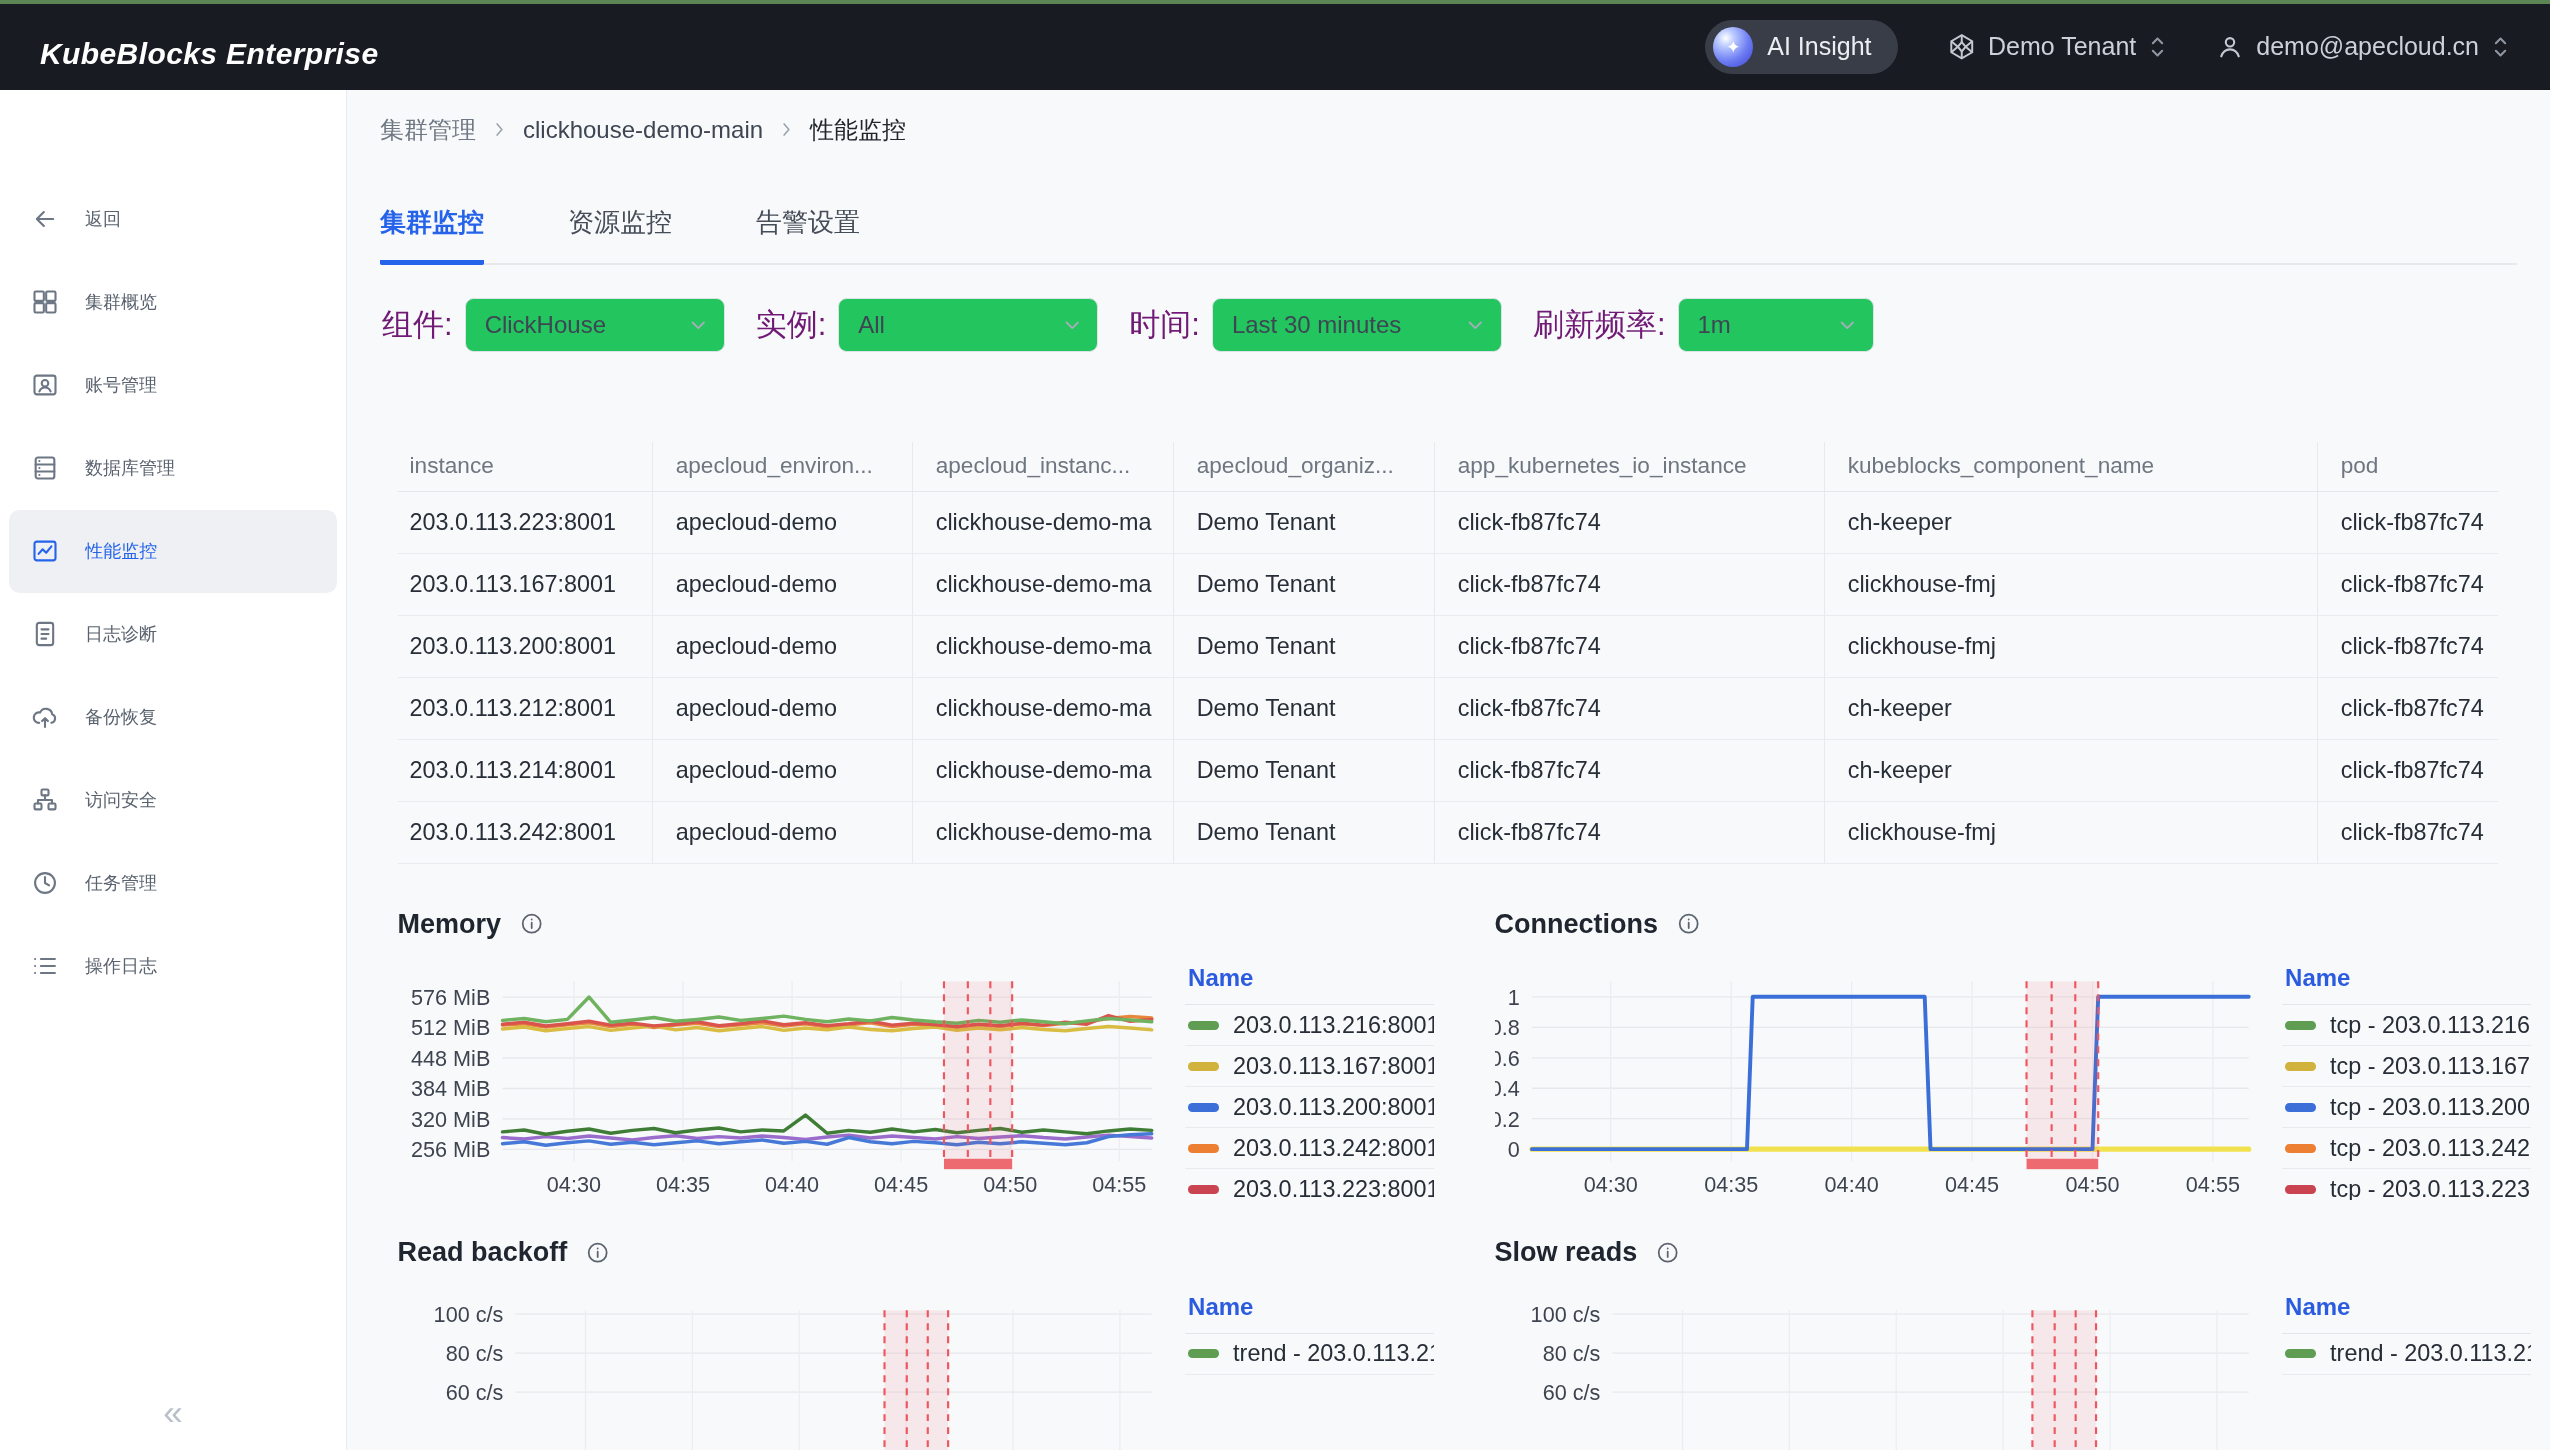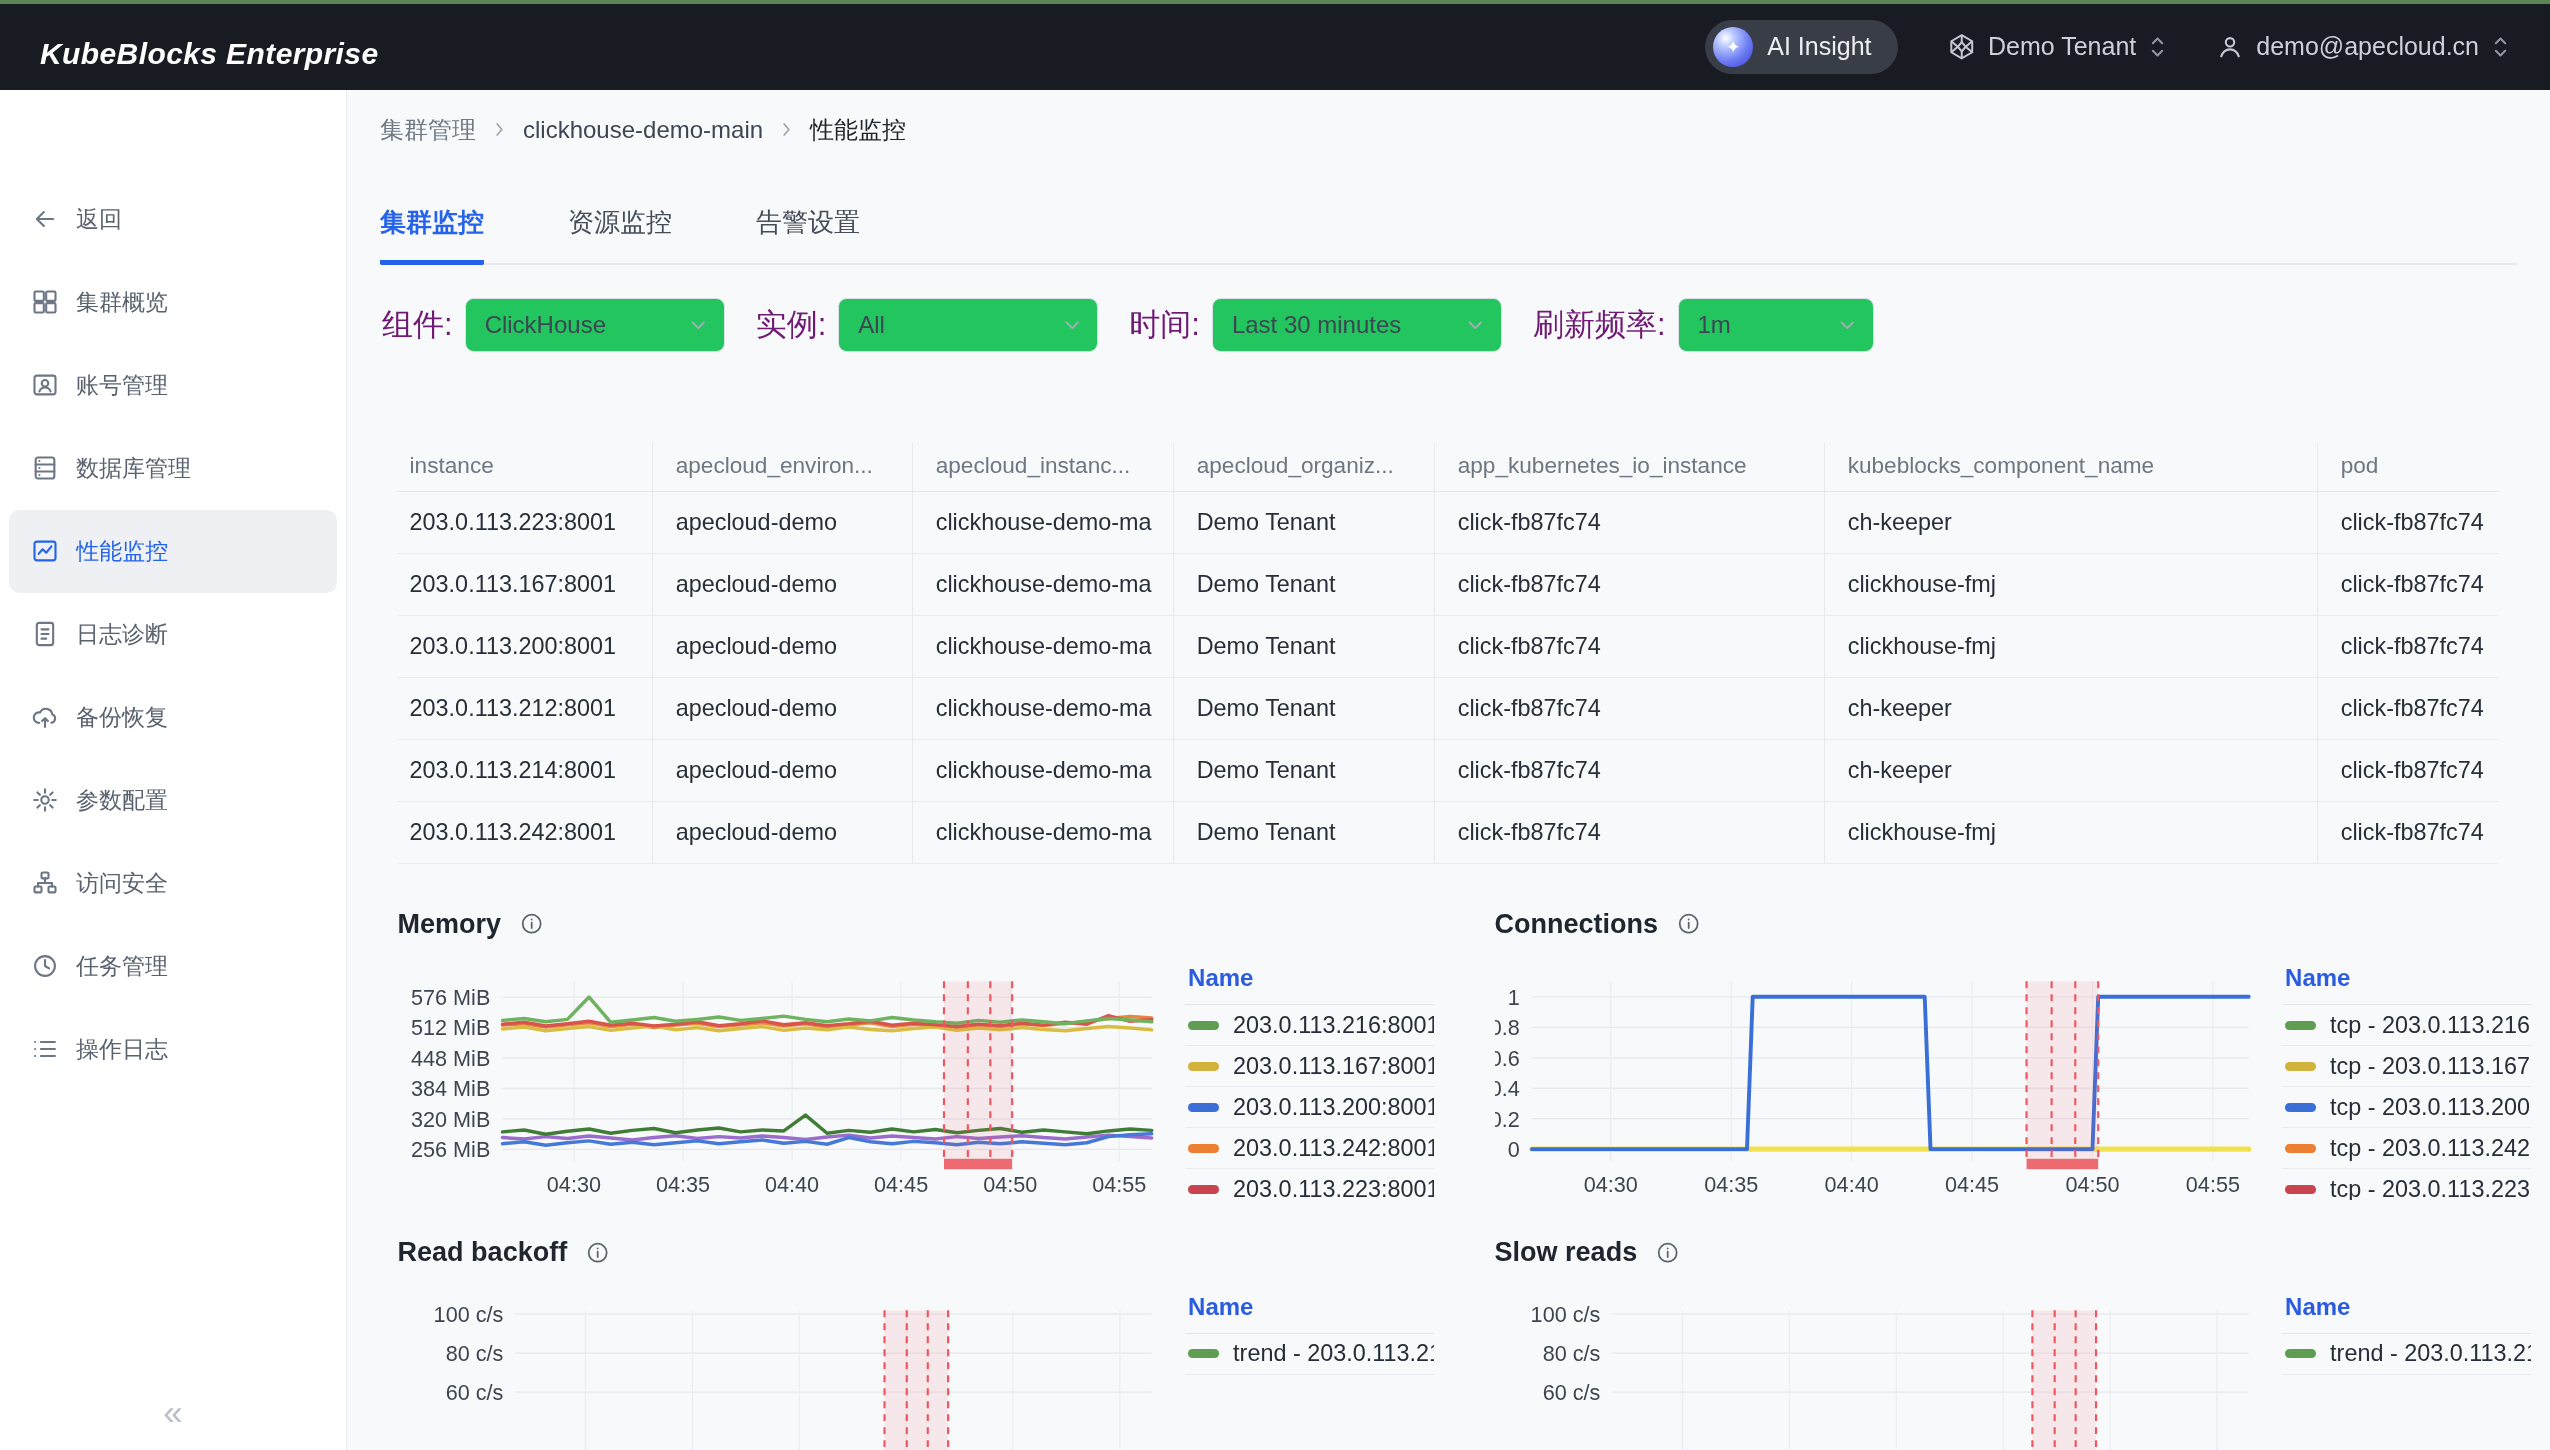--- a/index.html
+++ b/index.html
@@ -15,22 +15,22 @@
     font-family:inherit;}
   .ai-orb{width:40px;height:40px;border-radius:50%;position:relative;
     background:radial-gradient(circle at 32% 28%,#ffffff 0%,#b9c9ff 22%,#6d7df2 58%,#3a3fd4 100%);
     color:#fff;font-size:17.3px;line-height:40px;text-align:center;}
   .hitem{display:flex;align-items:center;gap:12px;color:#ccd1d9;font-size:25px;cursor:pointer;}
   .hicon{display:flex;align-items:center;color:#c3c8d1;}
   .chev2{display:flex;align-items:center;color:#8f97a3;}
   .shell{display:flex;height:1361px;}
   aside{width:347px;background:#fff;border-right:1.7px solid #eaecef;position:relative;
     padding-top:88px;flex:none;}
-  .side-item{height:83px;display:flex;align-items:center;padding-left:31px;gap:17px;
-    color:#59626e;font-size:23px;cursor:pointer;}
+  .side-item{height:83px;display:flex;align-items:center;padding-left:31px;gap:26px;
+    color:#59626e;font-size:18px;cursor:pointer;}
   .side-item .sic{display:flex;align-items:center;color:#6d7684;}
   .side-item.active{margin:0 8.7px;border-radius:10.4px;background:#eef0f4;color:#2563eb;padding-left:22.6px;}
   .side-item.active .sic{color:#2563eb;}
   .collapse{position:absolute;bottom:19px;left:50%;transform:translateX(-50%);
     font-size:35px;color:#b9c0ca;cursor:pointer;}
   main{flex:1;min-width:0;background:#f8f9fa;}
   .toparea{padding:0 33px;}
   .breadcrumb{margin-top:24px;display:flex;align-items:center;gap:14px;font-size:24px;}
   .crumb{color:#6e7784;cursor:pointer;}
   .crumb.mid{color:#3e4653;}
@@ -184,29 +184,20 @@
             <svg width="28" height="28" viewBox="0 0 24 24" fill="none" stroke="currentColor" stroke-width="1.8" stroke-linecap="round" stroke-linejoin="round">
               <path d="M7 17a4.5 4.5 0 1 1 .8-8.9 5.5 5.5 0 0 1 10.4 1.6A3.8 3.8 0 0 1 17.5 17"></path>
               <path d="M12 20.5v-7M9.5 15.5L12 13l2.5 2.5"></path>
             </svg>
           </span>
           <span>备份恢复</span>
         </div>
         <div class="side-item">
           <span class="sic">
             <svg width="28" height="28" viewBox="0 0 24 24" fill="none" stroke="currentColor" stroke-width="1.8" stroke-linecap="round" stroke-linejoin="round">
-              <circle cx="12" cy="12" r="3.2"></circle>
-              <path d="M12 2.8v3M12 18.2v3M2.8 12h3M18.2 12h3M5.5 5.5l2.1 2.1M16.4 16.4l2.1 2.1M18.5 5.5l-2.1 2.1M7.6 16.4l-2.1 2.1"></path>
-            </svg>
-          </span>
-          <span>参数配置</span>
-        </div>
-        <div class="side-item">
-          <span class="sic">
-            <svg width="28" height="28" viewBox="0 0 24 24" fill="none" stroke="currentColor" stroke-width="1.8" stroke-linecap="round" stroke-linejoin="round">
               <rect x="9" y="3" width="6" height="5" rx="1"></rect>
               <rect x="3" y="15" width="6" height="5" rx="1"></rect>
               <rect x="15" y="15" width="6" height="5" rx="1"></rect>
               <path d="M12 8v4M6 15v-3h12v3"></path>
             </svg>
           </span>
           <span>访问安全</span>
         </div>
         <div class="side-item">
           <span class="sic">

